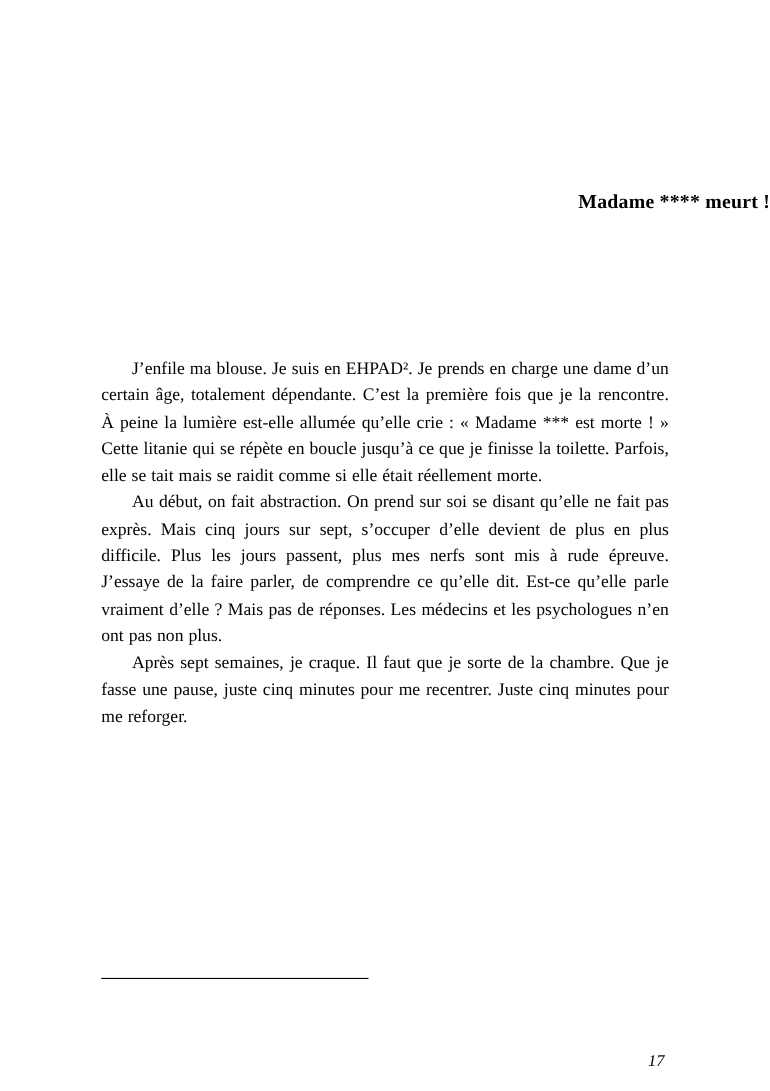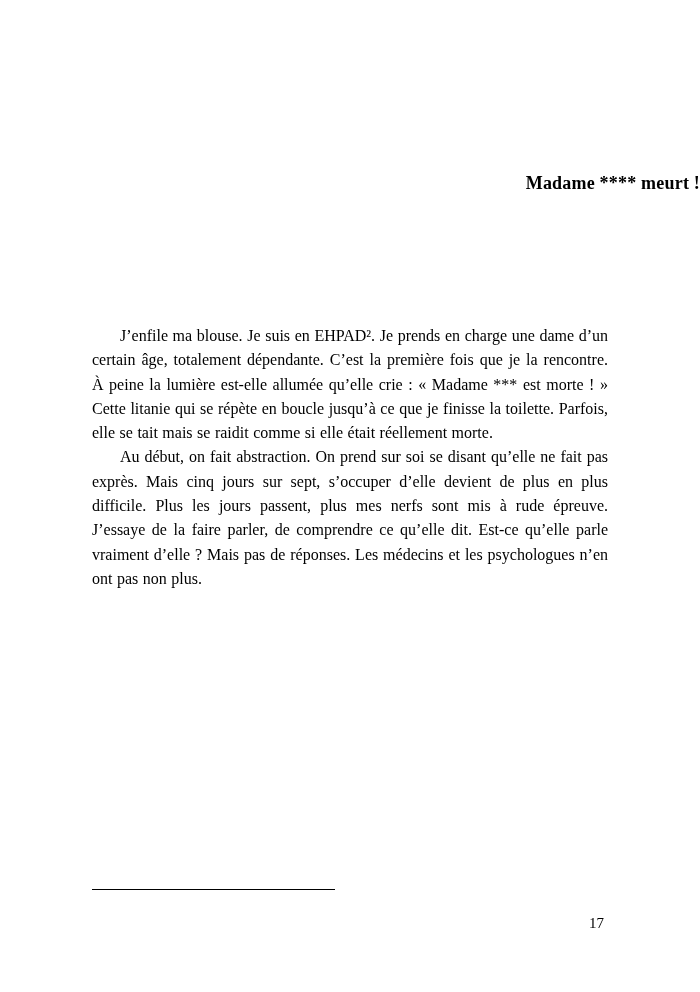--- a/index.html
+++ b/index.html
@@ -55,35 +55,37 @@
     top: 897px;
     left: 92px;
     width: 516px;
     margin: 0;
     font-size: 13.5px;
     line-height: 18px;
     text-align: left;
   }
   .page-number {
     position: absolute;
-    top: 915px;
+    top: 957px;
     right: 96px;
     font-size: 15px;
+    font-style: italic;
   }
 </style>
 </head>
 <body>
 
 <div class="book-page">
 
   <h1 class="chapter-title">Madame **** meurt !</h1>
 
   <div class="body-text">
     <p>J’enfile ma blouse. Je suis en EHPAD². Je prends en charge une dame d’un certain âge, totalement dépendante. C’est la première fois que je la rencontre. À peine la lumière est-elle allumée qu’elle crie : « Madame *** est morte ! » Cette litanie qui se répète en boucle jusqu’à ce que je finisse la toilette. Parfois, elle se tait mais se raidit comme si elle était réellement morte.</p>
     <p>Au début, on fait abstraction. On prend sur soi se disant qu’elle ne fait pas exprès. Mais cinq jours sur sept, s’occuper d’elle devient de plus en plus difficile. Plus les jours passent, plus mes nerfs sont mis à rude épreuve. J’essaye de la faire parler, de comprendre ce qu’elle dit. Est-ce qu’elle parle vraiment d’elle ? Mais pas de réponses. Les médecins et les psychologues n’en ont pas non plus.</p>
+    <p>Après sept semaines, je craque. Il faut que je sorte de la chambre. Que je fasse une pause, juste cinq minutes pour me recentrer. Juste cinq minutes pour me reforger.</p>
   </div>
 
   <div class="footnote-rule"></div>
 
 
   <div class="page-number">17</div>
 
 </div>
 
 </body></html>

